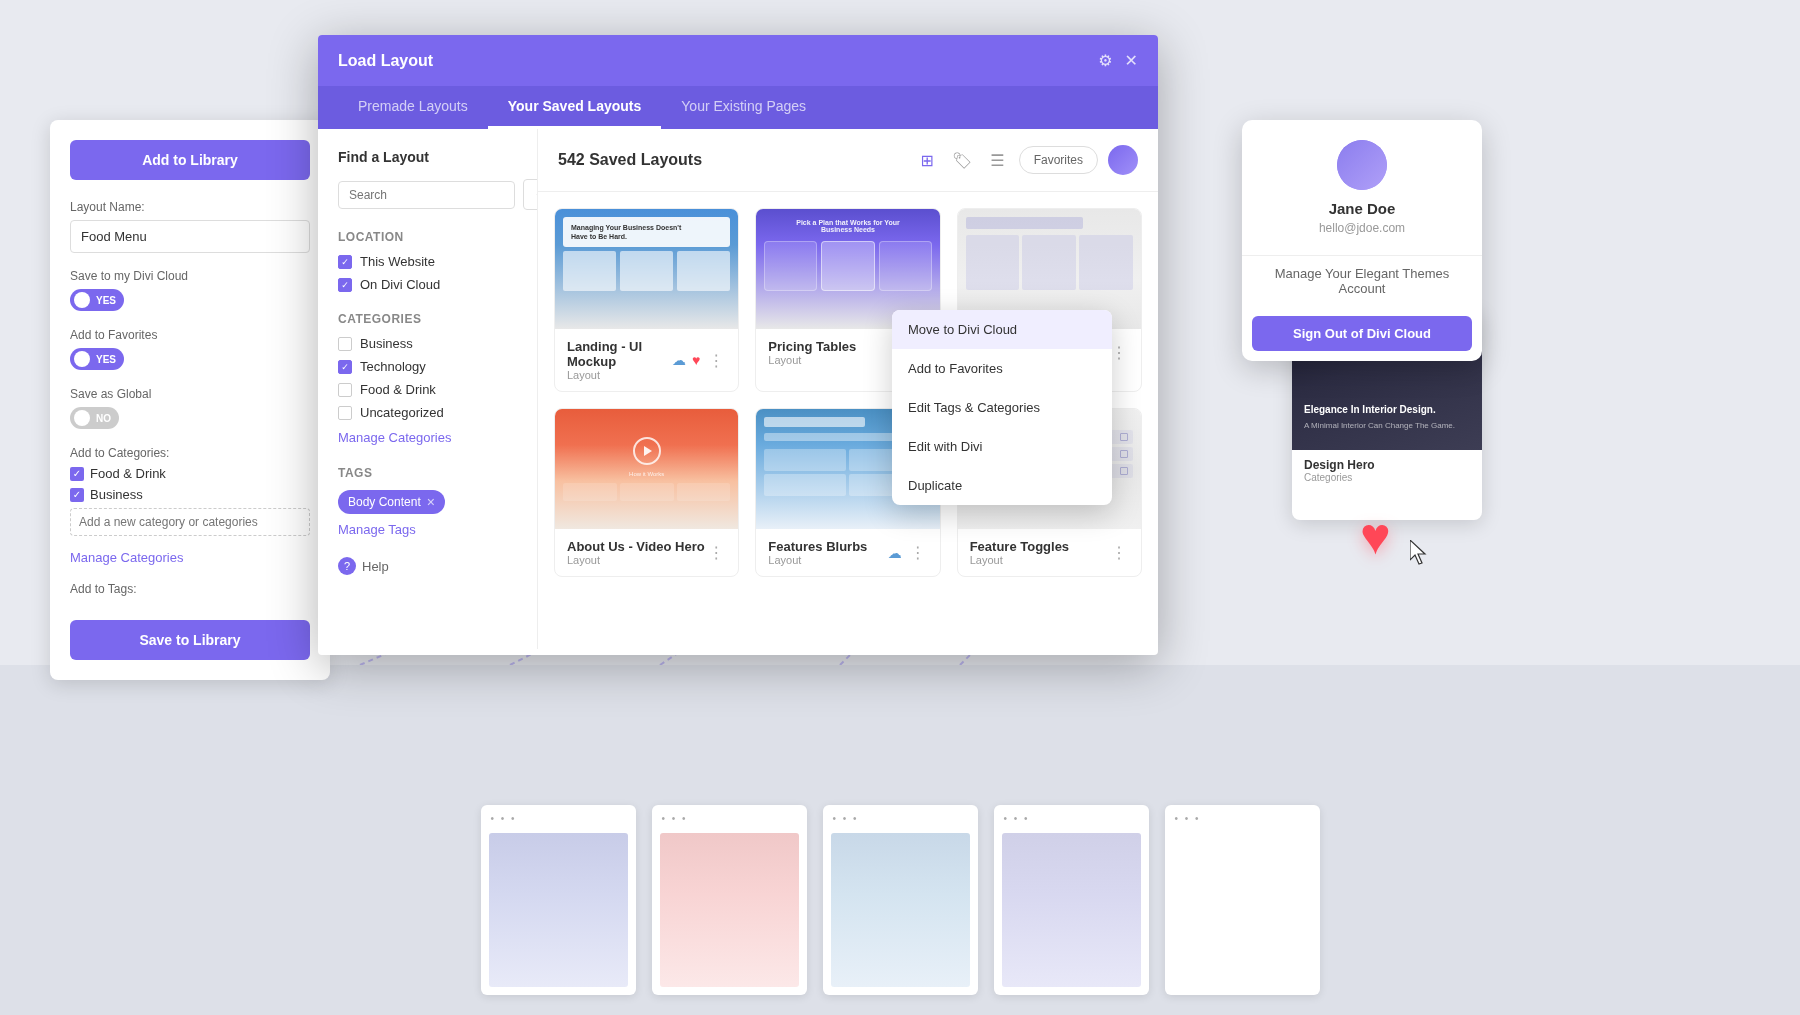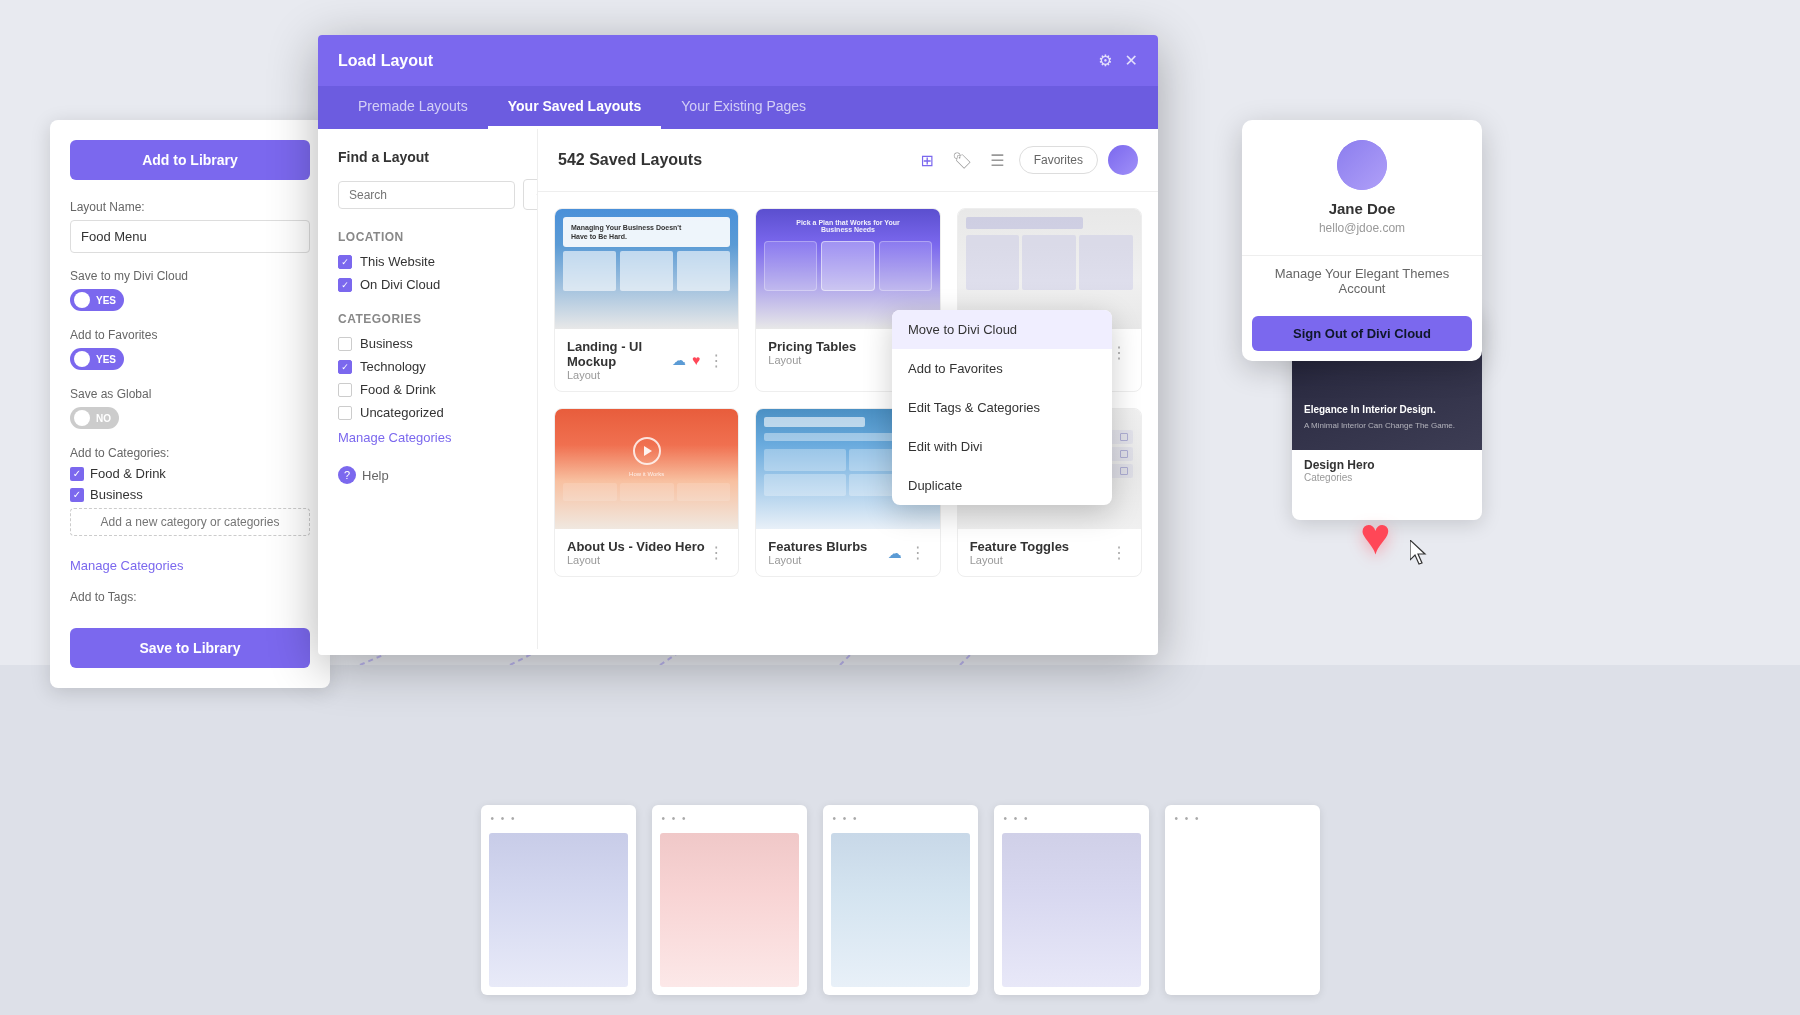--- a/index.html
+++ b/index.html
@@ -168,22 +168,21 @@
     }
 
     .category-input {
       width: 100%;
       border: 1px dashed #ccc;
       border-radius: 4px;
       padding: 6px 8px;
       font-size: 12px;
       color: #4c1d95;
       outline: none;
-      margin-bottom: 20px;
-      text-align: center;
+      margin-bottom: 12px;
     }
 
     .manage-link {
       color: #7b68ee;
       font-size: 13px;
       cursor: pointer;
       text-decoration: none;
     }
 
     .save-btn {
@@ -617,21 +616,21 @@
       font-size: 13px;
       color: #666;
       text-align: center;
       cursor: pointer;
     }
 
     .sign-out-btn {
       width: calc(100% - 20px);
       margin: 10px;
       background: #7b68ee;
-      color: #0f172a;
+      color: #ffffff;
       border: none;
       border-radius: 6px;
       padding: 10px;
       font-size: 13px;
       font-weight: 600;
       cursor: pointer;
     }
 
     
     .floating-heart {
@@ -874,20 +873,28 @@
           <div class="filter-check"></div>
           <span>Food &amp; Drink</span>
         </div>
         <div class="filter-item">
           <div class="filter-check"></div>
           <span>Uncategorized</span>
         </div>
         <a class="manage-link">Manage Categories</a>
       </div>
 
+      <div class="filter-section">
+        <div class="section-title">Tags</div>
+        <div class="tag-chip">
+          <span>Body Content</span>
+          <span class="tag-chip-x">×</span>
+        </div>
+        <a class="manage-tags-link" style="margin-top:8px;display:block;">Manage Tags</a>
+      </div>
 
       <div class="help-link">
         <div class="help-circle">?</div>
         <span>Help</span>
       </div>
     </div>
 
     <div class="layouts-main">
       <div class="layouts-header">
         <span class="layouts-count">542 Saved Layouts</span>

